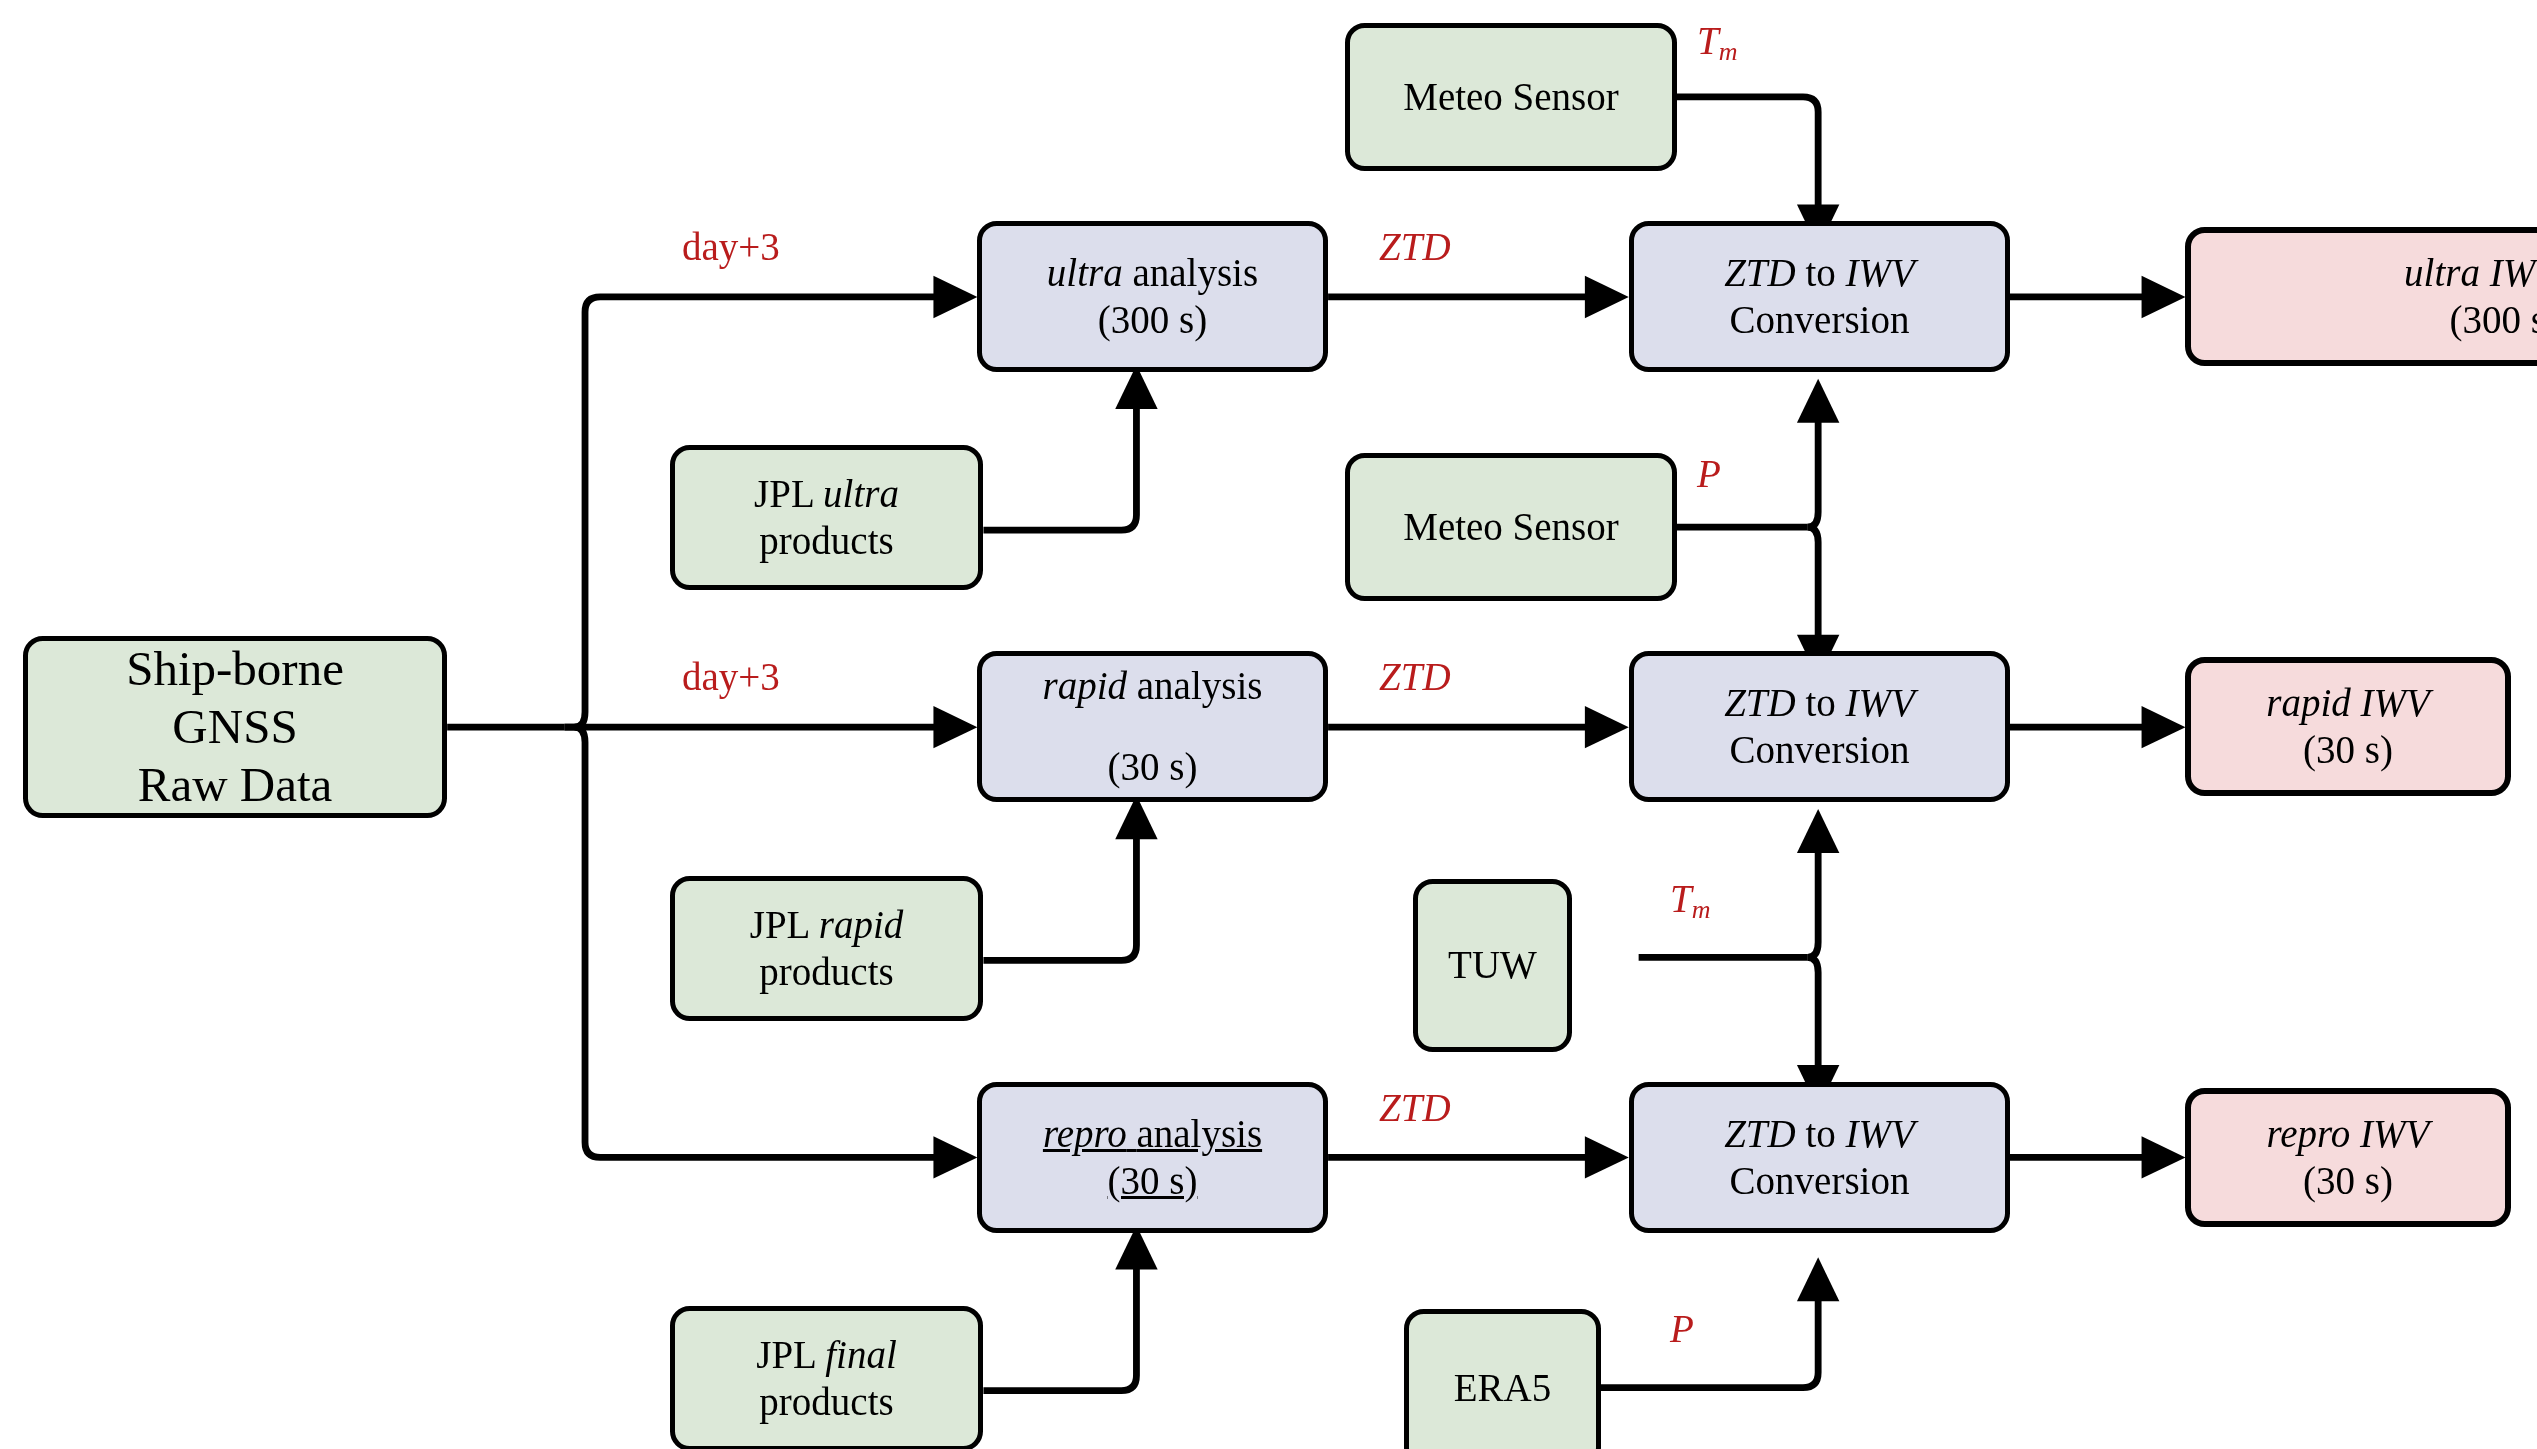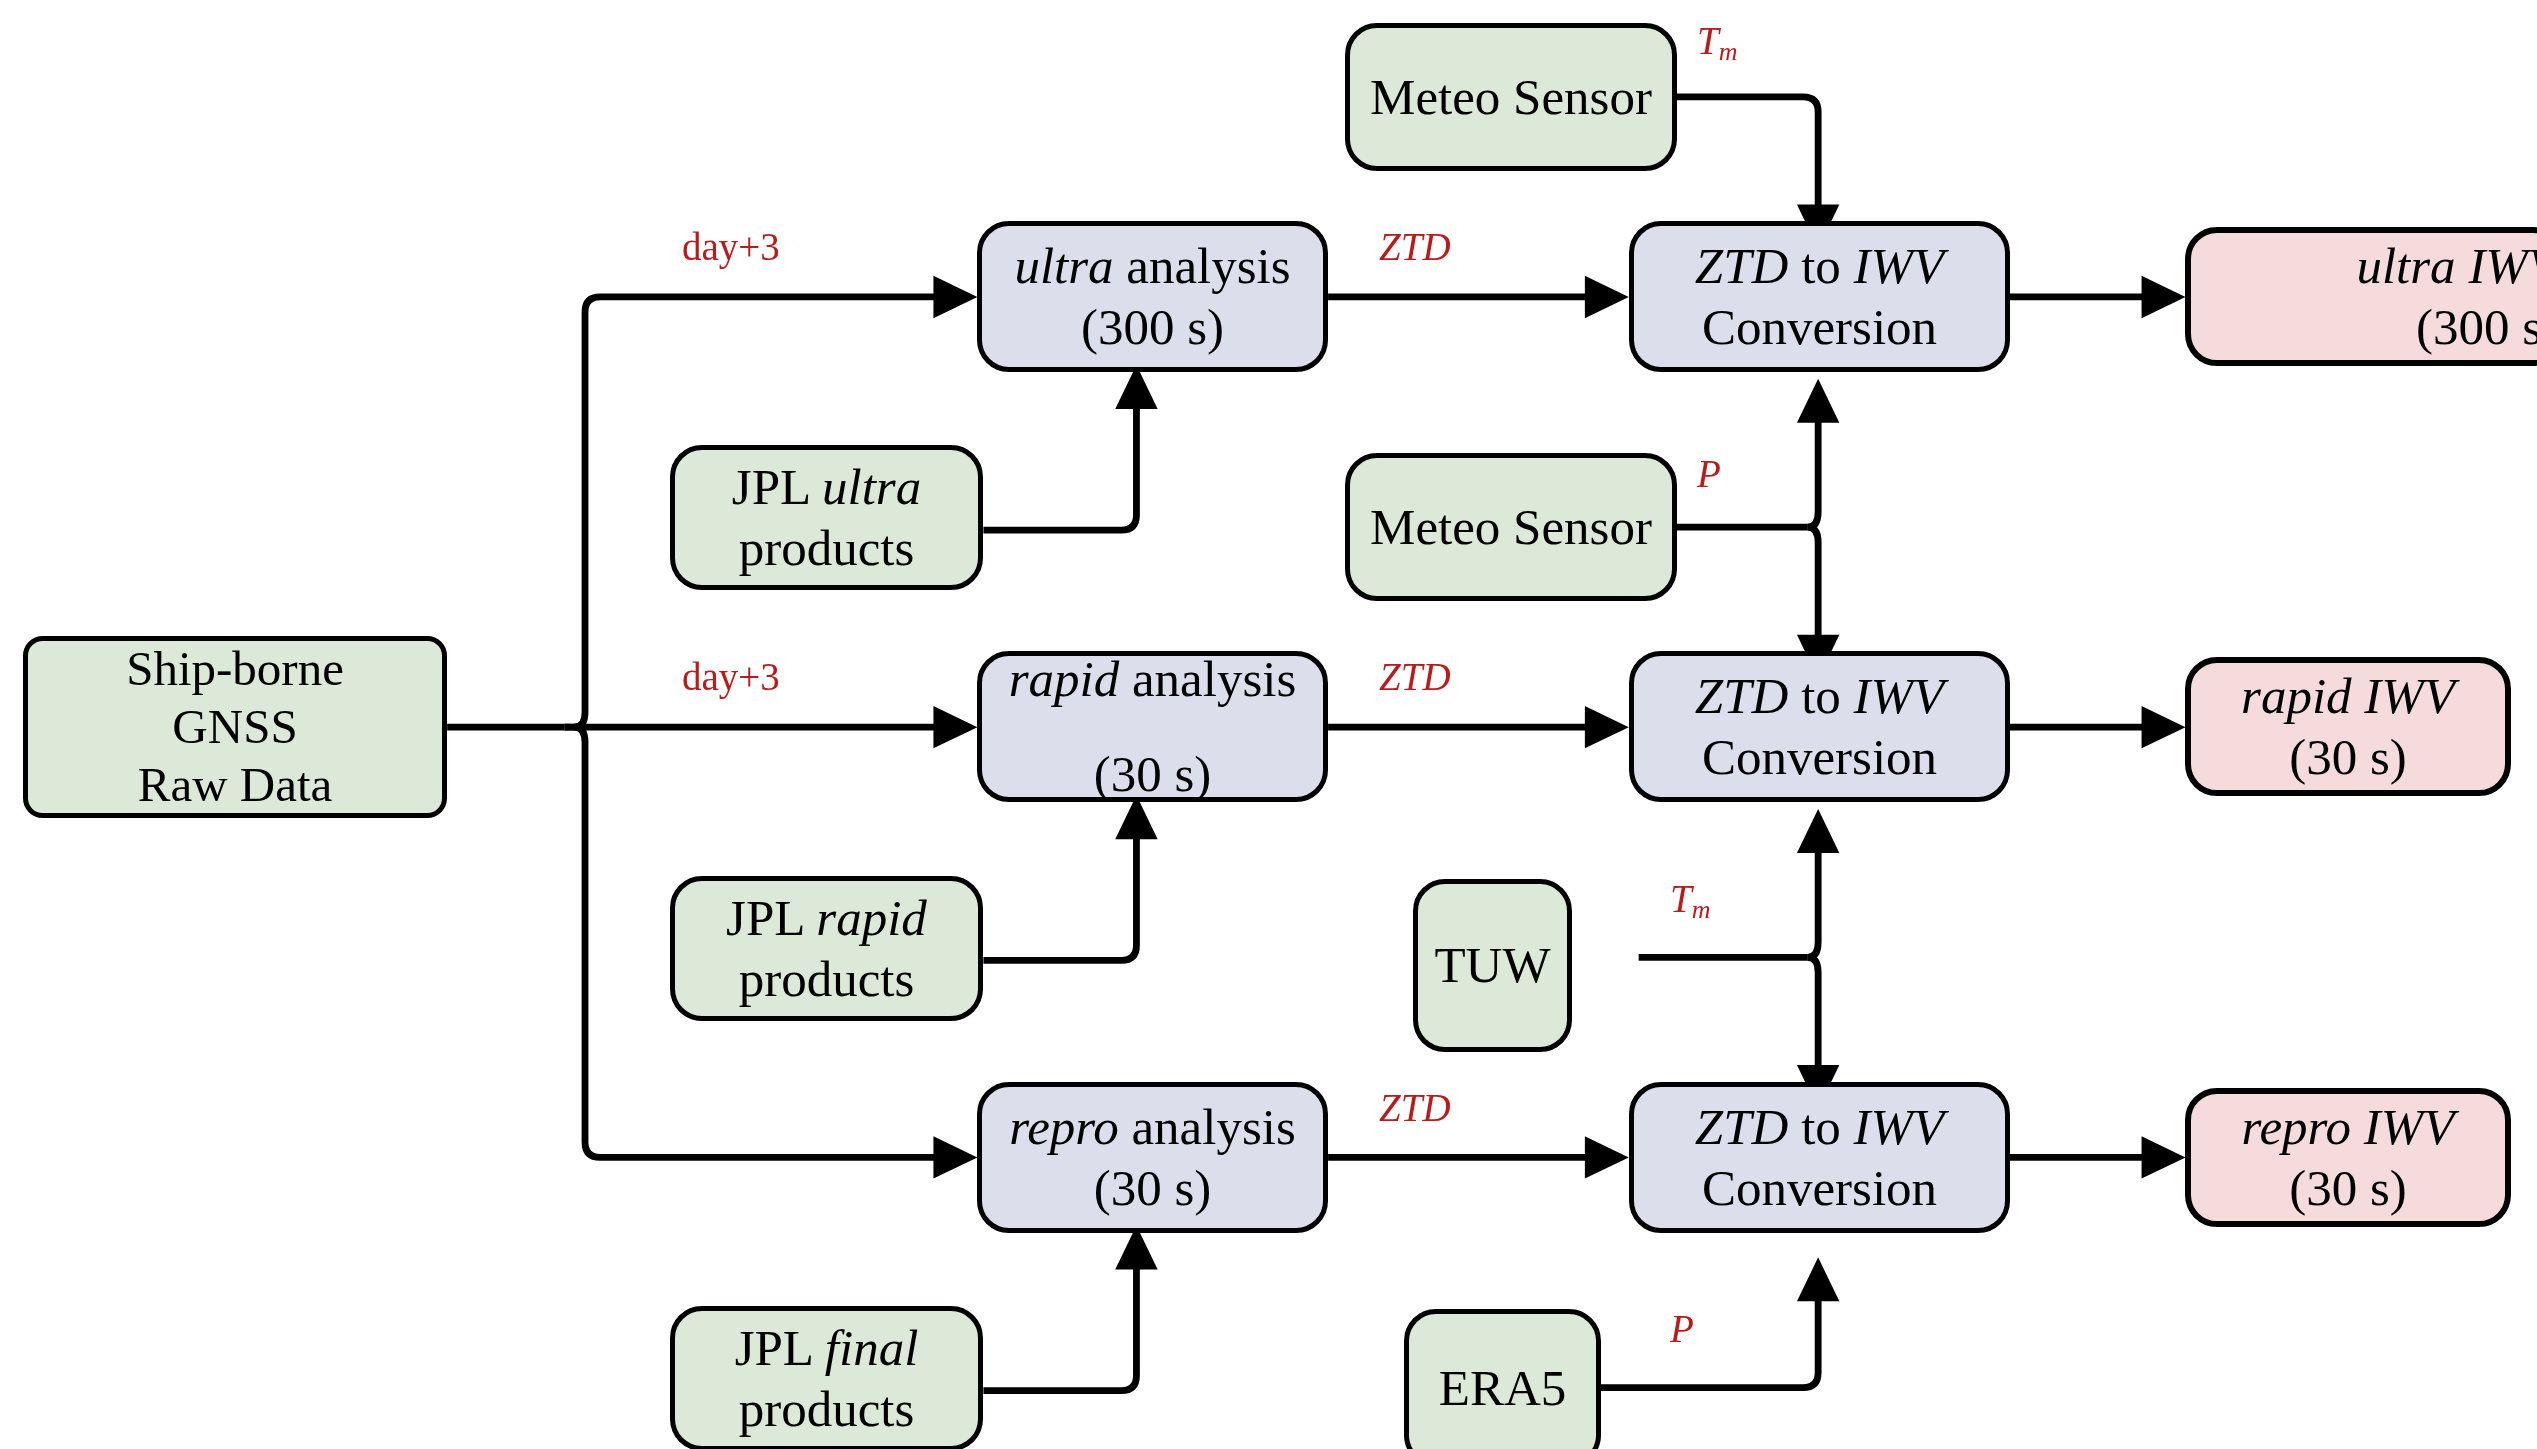--- a/index.html
+++ b/index.html
@@ -9,21 +9,21 @@
   .node{position:absolute;box-sizing:border-box;display:flex;flex-direction:column;
         align-items:center;justify-content:center;text-align:center;
         border:5.3px solid #000;border-radius:19.7px;line-height:1.18;color:#000;}
   .node .ln{display:block;white-space:nowrap;}
 
   .n-green{background:#dce8d8;}
   .n-proc {background:#dcdeec;}
   .n-out  {background:#f6dbdc;border-width:6.8px;}
 
   .fs-big{font-size:49px;}
-  .fs-mid{font-size:51px;border-radius:32px;}
+  .fs-mid{font-size:39px;}
 
   .it{font-style:italic;}
   .mi{font-style:italic;font-family:"Liberation Serif","DejaVu Serif",serif;}
 
   .edgelabel{position:absolute;font-size:39px;color:#b91c1c;white-space:nowrap;
              line-height:1;}
   .edgelabel .sub{font-size:26px;vertical-align:-0.22em;font-style:italic;}
 
   svg.wires{position:absolute;left:0;top:0;width:2538px;height:1449px;
             pointer-events:none;}
@@ -105,21 +105,21 @@
   <div class="node n-proc fs-mid" style="left:977px;top:221px;width:351px;height:151px;">
     <span class="ln"><em class="it">ultra</em> <span>analysis</span></span>
     <span class="ln">(300 s)</span>
   </div>
 
   <div class="node n-proc fs-mid" style="left:977px;top:651px;width:351px;height:151px;gap:35px;">
     <span class="ln"><em class="it">rapid</em> <span>analysis</span></span>
     <span class="ln">(30 s)</span>
   </div>
 
-  <div class="node n-proc fs-mid" style="left:977px;top:1082px;width:351px;height:151px;">
+  <div class="node n-proc fs-mid" style="left:977px;top:1082px;width:351px;height:151px;text-decoration:underline;">
     <span class="ln"><em class="it">repro</em> <span>analysis</span></span>
     <span class="ln">(30 s)</span>
   </div>
 
   <div class="node n-green fs-mid" style="left:670px;top:445px;width:313px;height:145px;">
     <span class="ln"><span>JPL</span> <em class="it">ultra</em></span>
     <span class="ln">products</span>
   </div>
 
   <div class="node n-green fs-mid" style="left:670px;top:876px;width:313px;height:145px;">

